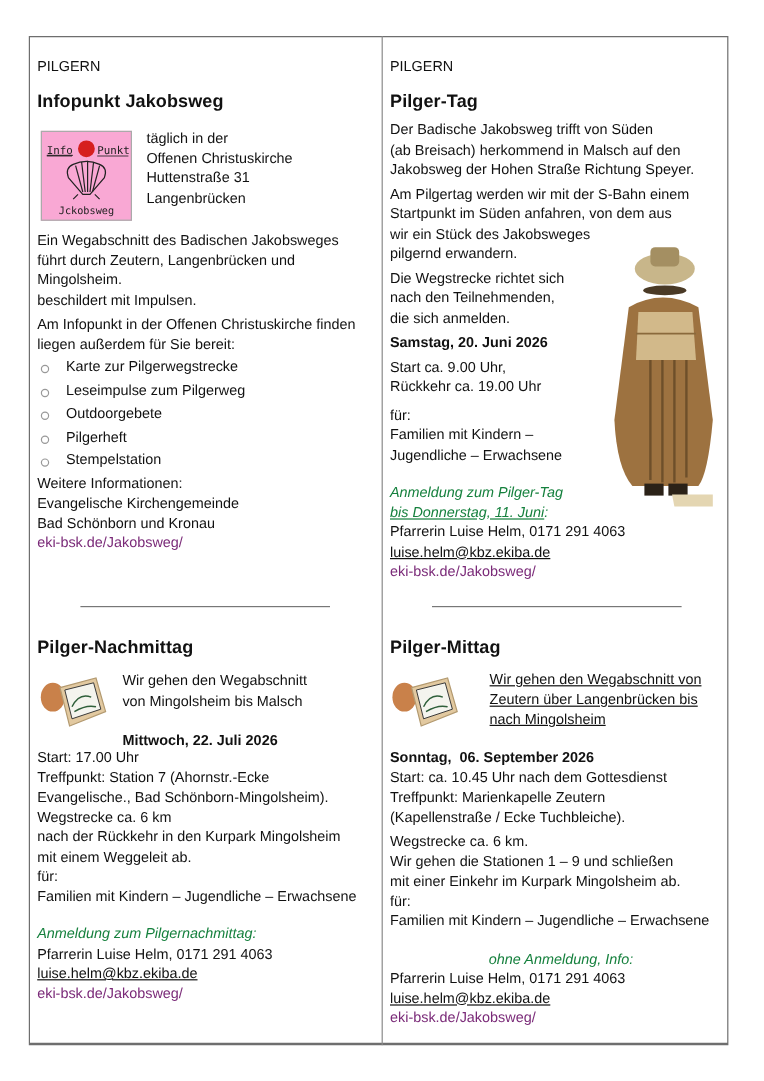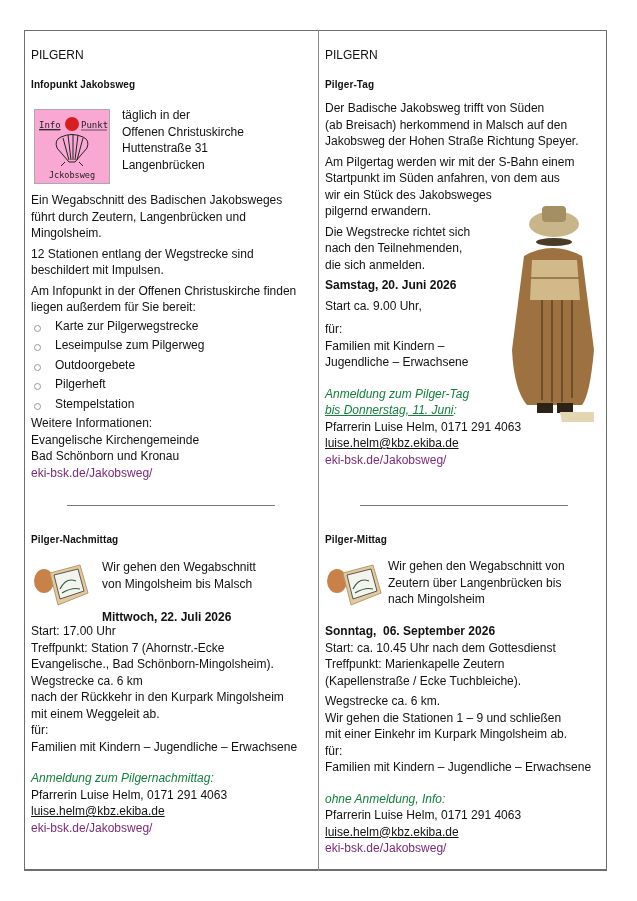--- a/index.html
+++ b/index.html
@@ -4,21 +4,21 @@
 <style>
   html, body { margin: 0; padding: 0; background: #ffffff; }
   body { width: 637px; height: 901px; position: relative; overflow: hidden;
          font-family: "Liberation Sans", sans-serif; color: #111; }
   .frame { position: absolute; left: 24px; top: 30px; width: 583px; height: 841px;
            border: 1px solid #6e6e6e; border-bottom: 2px solid #6e6e6e; box-sizing: border-box; }
   .vdiv { position: absolute; left: 318px; top: 30px; width: 1px; height: 841px; background: #8a8a8a; }
   .cell { position: absolute; font-size: 12px; line-height: 16.5px; }
   .cell p { margin: 0; }
   .kicker { font-size: 12px; }
-  .h { font-size: 10px; font-weight: bold; letter-spacing: 0.1px; }
+  .h { font-size: 15px; font-weight: bold; letter-spacing: 0.1px; }
   .link { color: #7a2a78; }
   .ul { text-decoration: underline; }
   .it { font-style: italic; color: #15803d; }
   .b { font-weight: bold; }
   .hr { position: absolute; height: 1px; background: #777; }
   ul.bul { list-style: none; margin: 0; padding: 0; }
   ul.bul li { position: relative; padding-left: 24px; height: 19.5px; }
   ul.bul li .dot { position: absolute; left: 3px; top: 7px; width: 5px; height: 5px;
                    border: 1px solid #999; border-radius: 50%; }
   .logo { position: absolute; border: 1px solid #aaa; background: #f9a8d4; }
@@ -60,21 +60,20 @@
   <p>täglich in der</p>
   <p>Offenen Christuskirche</p>
   <p>Huttenstraße 31</p>
   <p>Langenbrücken</p>
 </div>
 
 <div class="cell" style="left:31px; top:192px; width:285px;">
   <p>Ein Wegabschnitt des Badischen Jakobsweges</p>
   <p>führt durch Zeutern, Langenbrücken und</p>
   <p>Mingolsheim.</p>
-  <p style="margin-top:4px;">12 Stationen entlang der Wegstrecke sind</p>
   <p>beschildert mit Impulsen.</p>
   <p style="margin-top:4px;">Am Infopunkt in der Offenen Christuskirche finden</p>
   <p>liegen außerdem für Sie bereit:</p>
   <ul class="bul" style="margin-top:2px;">
     <li><span class="dot"></span><span>Karte zur Pilgerwegstrecke</span></li>
     <li><span class="dot"></span><span>Leseimpulse zum Pilgerweg</span></li>
     <li><span class="dot"></span><span>Outdoorgebete</span></li>
     <li><span class="dot"></span><span>Pilgerheft</span></li>
     <li><span class="dot"></span><span>Stempelstation</span></li>
   </ul>
@@ -95,20 +94,21 @@
     <p>Jakobsweg der Hohen Straße Richtung Speyer.</p>
     <p style="margin-top:4px;">Am Pilgertag werden wir mit der S-Bahn einem</p>
     <p>Startpunkt im Süden anfahren, von dem aus</p>
     <p>wir ein Stück des Jakobsweges</p>
     <p>pilgernd erwandern.</p>
     <p style="margin-top:4px;">Die Wegstrecke richtet sich</p>
     <p>nach den Teilnehmenden,</p>
     <p>die sich anmelden.</p>
     <p class="b" style="margin-top:4px;">Samstag, 20. Juni 2026</p>
     <p style="margin-top:4px;">Start ca. 9.00 Uhr,</p>
+    <p>Rückkehr ca. 19.00 Uhr</p>
     <p style="margin-top:7px;">für:</p>
     <p>Familien mit Kindern –</p>
     <p>Jugendliche – Erwachsene</p>
     <p class="it" style="margin-top:15px;">Anmeldung zum Pilger-Tag</p>
     <p class="it"><span class="ul">bis Donnerstag, 11. Juni</span><span>:</span></p>
     <p>Pfarrerin Luise Helm, 0171 291 4063</p>
     <p class="ul">luise.helm@kbz.ekiba.de</p>
     <p class="link">eki-bsk.de/Jakobsweg/</p>
   </div>
 </div>
@@ -170,33 +170,33 @@
 
 <div class="stamp" style="left:325px; top:559px; width:58px; height:50px;">
   <svg width="58" height="50" viewBox="0 0 58 50">
     <ellipse cx="12" cy="22" rx="10" ry="12" fill="#c9814a"></ellipse>
     <path d="M18 14 L48 6 L56 34 L26 46 Z" fill="#e2c9a0" stroke="#b39a70"></path>
     <path d="M22 16 L46 10 L52 32 L28 40 Z" fill="#f4f4ee" stroke="#333" stroke-width="0.8"></path>
     <path d="M28 30 Q34 18 44 22 M30 34 Q40 28 48 30" stroke="#2f5f3a" stroke-width="1.2" fill="none"></path>
   </svg>
 </div>
 
-<div class="cell" style="left:388px; top:558px; width:210px;">
+<div class="cell" style="left:408px; top:558px; width:210px;text-decoration:underline;">
   <p>Wir gehen den Wegabschnitt von</p>
   <p>Zeutern über Langenbrücken bis</p>
   <p>nach Mingolsheim</p>
 </div>
 
 <div class="cell" style="left:325px; top:623px; width:285px;">
   <p class="b" style="white-space:pre;">Sonntag,  06. September 2026</p>
   <p>Start: ca. 10.45 Uhr nach dem Gottesdienst</p>
   <p>Treffpunkt: Marienkapelle Zeutern</p>
   <p>(Kapellenstraße / Ecke Tuchbleiche).</p>
   <p style="margin-top:4px;">Wegstrecke ca. 6 km.</p>
   <p>Wir gehen die Stationen 1 – 9 und schließen</p>
   <p>mit einer Einkehr im Kurpark Mingolsheim ab.</p>
   <p>für:</p>
   <p>Familien mit Kindern – Jugendliche – Erwachsene</p>
-  <p class="it" style="margin-top:15px;">ohne Anmeldung, Info:</p>
+  <p class="it" style="margin-top:15px;text-align:center;">ohne Anmeldung, Info:</p>
   <p>Pfarrerin Luise Helm, 0171 291 4063</p>
   <p class="ul">luise.helm@kbz.ekiba.de</p>
   <p class="link">eki-bsk.de/Jakobsweg/</p>
 </div>
 
 </body></html>

